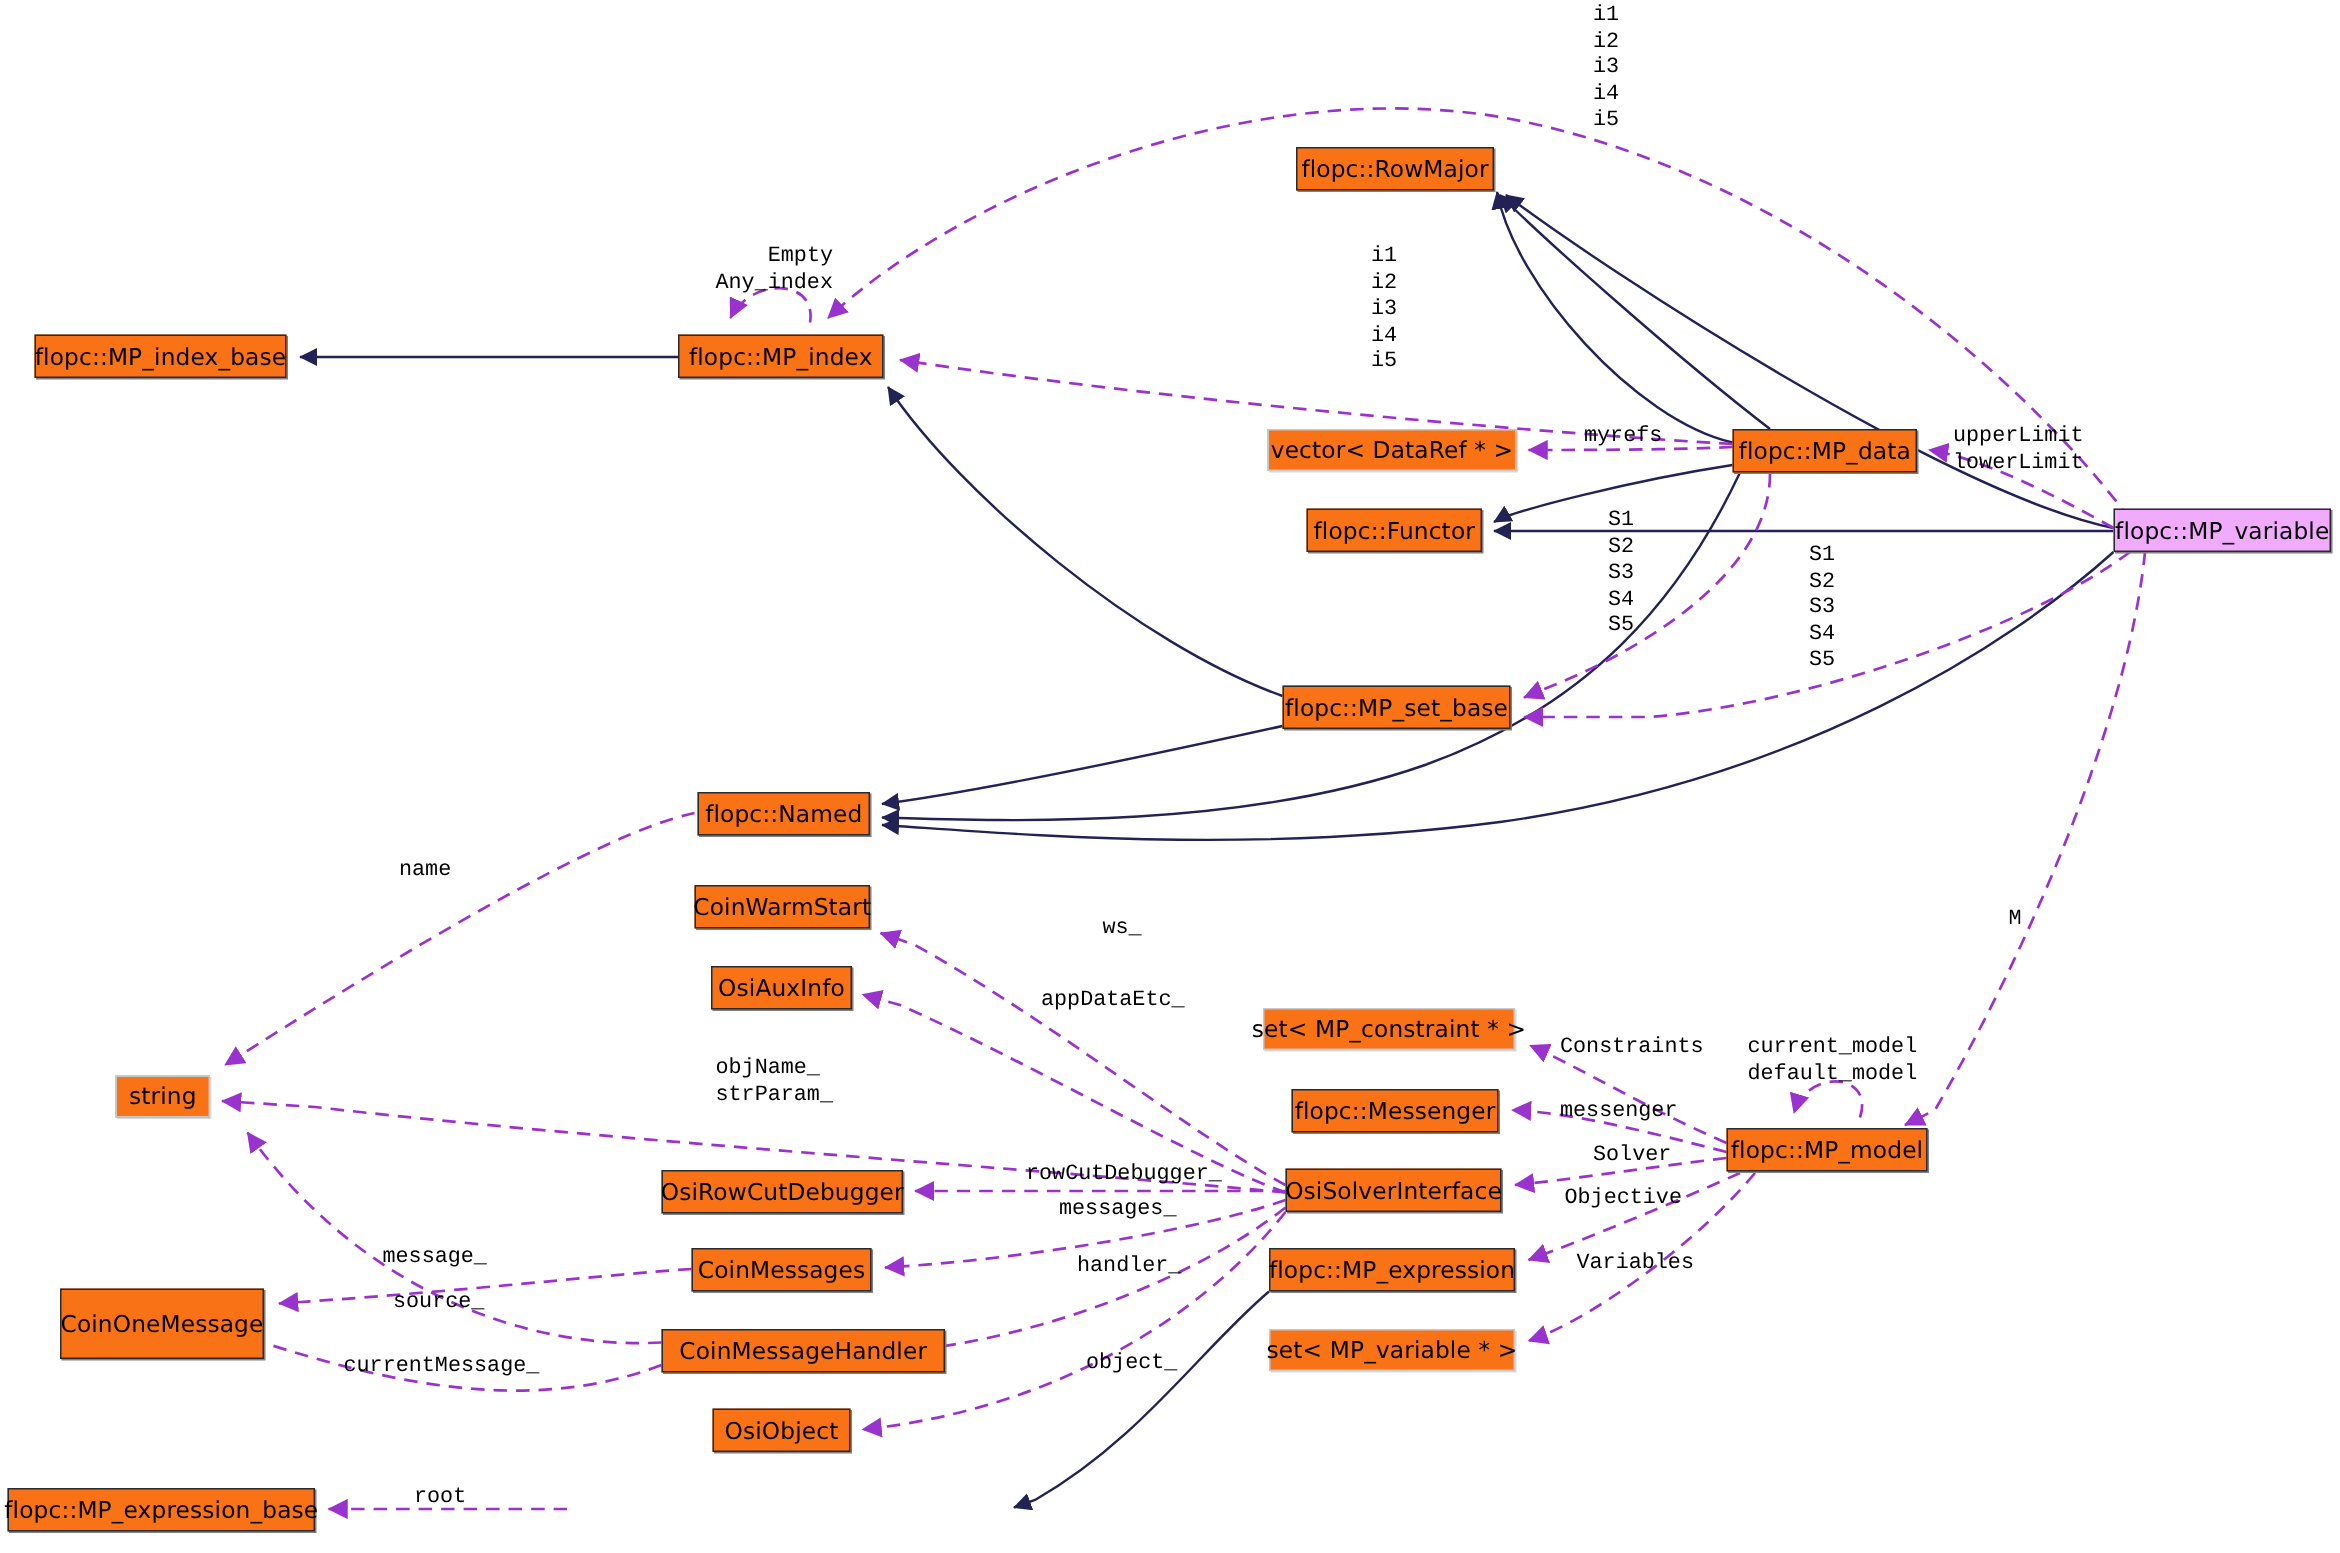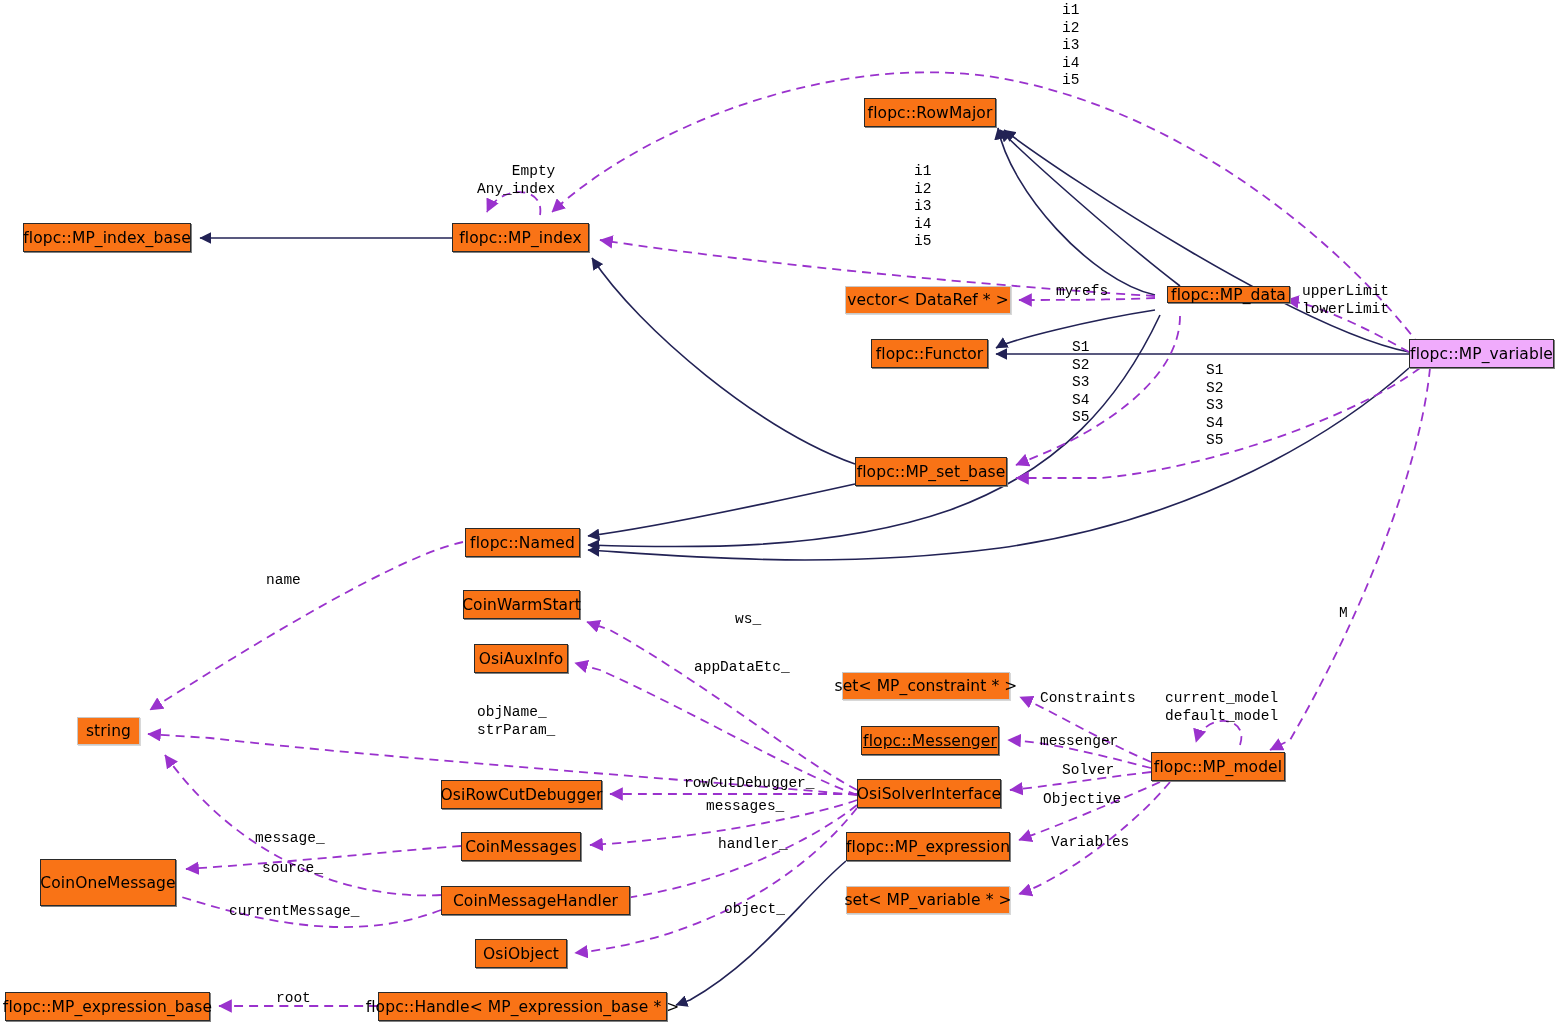--- a/index.html
+++ b/index.html
@@ -112,41 +112,40 @@
       <path d="M 1170,782 C 1130,830 1060,880 1019,894"></path>
       <path d="M 1240,745 C 1250,715 1205,712 1196,742"></path>
       <path d="M 378,1006 C 330,1006 280,1006 219,1006"></path>
     </g>
   </svg>
 
   <div class="node" style="left: 23px; top: 223px; width: 168px; height: 29px;">flopc::MP_index_base</div>
   <div class="node" style="left: 452px; top: 223px; width: 137px; height: 29px;">flopc::MP_index</div>
   <div class="node" style="left: 864px; top: 98px; width: 132px; height: 29px;">flopc::RowMajor</div>
   <div class="node dim" style="left: 845px; top: 286px; width: 166px; height: 28px;">vector&lt; DataRef * &gt;</div>
-  <div class="node" style="left: 1155px; top: 286px; width: 123px; height: 17px; margin-left: 12px;">flopc::MP_data</div>
+  <div class="node" style="left: 1155px; top: 286px; width: 123px; height: 29px;">flopc::MP_data</div>
   <div class="node" style="left: 871px; top: 339px; width: 117px; height: 29px;">flopc::Functor</div>
   <div class="node highlight" style="left: 1409px; top: 339px; width: 145px; height: 29px;">flopc::MP_variable</div>
   <div class="node" style="left: 855px; top: 457px; width: 152px; height: 29px;">flopc::MP_set_base</div>
   <div class="node" style="left: 465px; top: 528px; width: 115px; height: 29px;">flopc::Named</div>
   <div class="node" style="left: 463px; top: 590px; width: 117px; height: 29px;">CoinWarmStart</div>
   <div class="node" style="left: 474px; top: 644px; width: 94px; height: 29px;">OsiAuxInfo</div>
   <div class="node dim" style="left: 77px; top: 717px; width: 63px; height: 28px;">string</div>
   <div class="node dim" style="left: 842px; top: 672px; width: 168px; height: 28px;">set&lt; MP_constraint * &gt;</div>
-  <div class="node" style="left: 861px; top: 726px; width: 138px; height: 29px; text-decoration: underline;">flopc::Messenger</div>
+  <div class="node" style="left: 861px; top: 726px; width: 138px; height: 29px;">flopc::Messenger</div>
   <div class="node" style="left: 1151px; top: 752px; width: 134px; height: 29px;">flopc::MP_model</div>
   <div class="node" style="left: 441px; top: 780px; width: 161px; height: 29px;">OsiRowCutDebugger</div>
   <div class="node" style="left: 857px; top: 779px; width: 144px; height: 29px;">OsiSolverInterface</div>
   <div class="node" style="left: 461px; top: 832px; width: 120px; height: 29px;">CoinMessages</div>
   <div class="node" style="left: 846px; top: 832px; width: 164px; height: 29px;">flopc::MP_expression</div>
   <div class="node" style="left: 40px; top: 859px; width: 136px; height: 47px;">CoinOneMessage</div>
   <div class="node" style="left: 441px; top: 886px; width: 189px; height: 29px;">CoinMessageHandler</div>
   <div class="node dim" style="left: 846px; top: 886px; width: 164px; height: 28px;">set&lt; MP_variable * &gt;</div>
   <div class="node" style="left: 475px; top: 939px; width: 92px; height: 29px;">OsiObject</div>
   <div class="node" style="left: 5px; top: 992px; width: 205px; height: 29px;">flopc::MP_expression_base</div>
-  <div class="node" style="left: 378px; top: 992px; width: 289px; height: 29px;">flopc::Handle&lt; MP_expression_base * &gt;</div>
 
   <div class="edge-label" style="left: 1062px; top: 2px; text-align: left;">i1
 i2
 i3
 i4
 i5</div>
   <div class="edge-label" style="left: 477px; top: 163px; text-align: right;">Empty
 Any_index</div>
   <div class="edge-label" style="left: 914px; top: 163px; text-align: left;">i1
 i2

